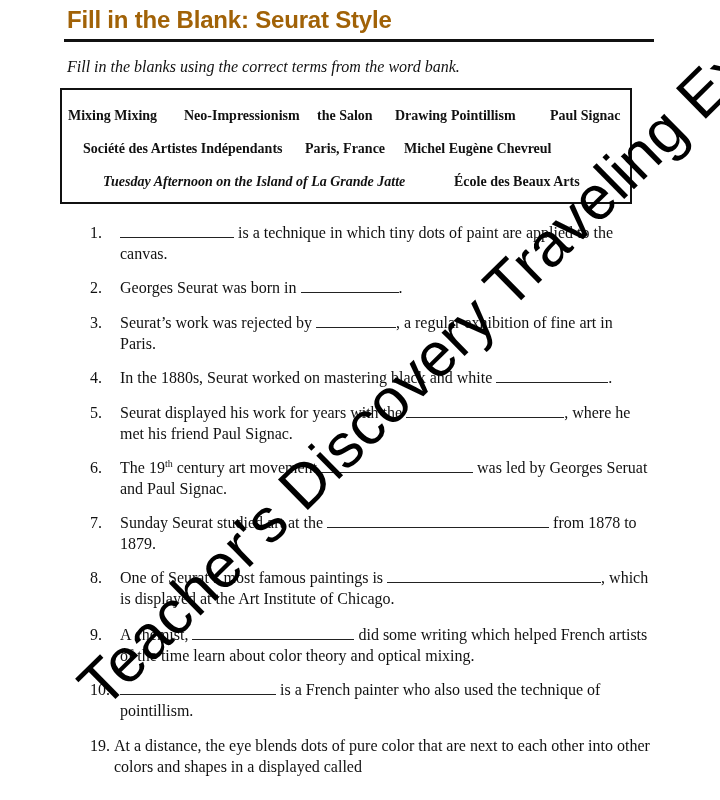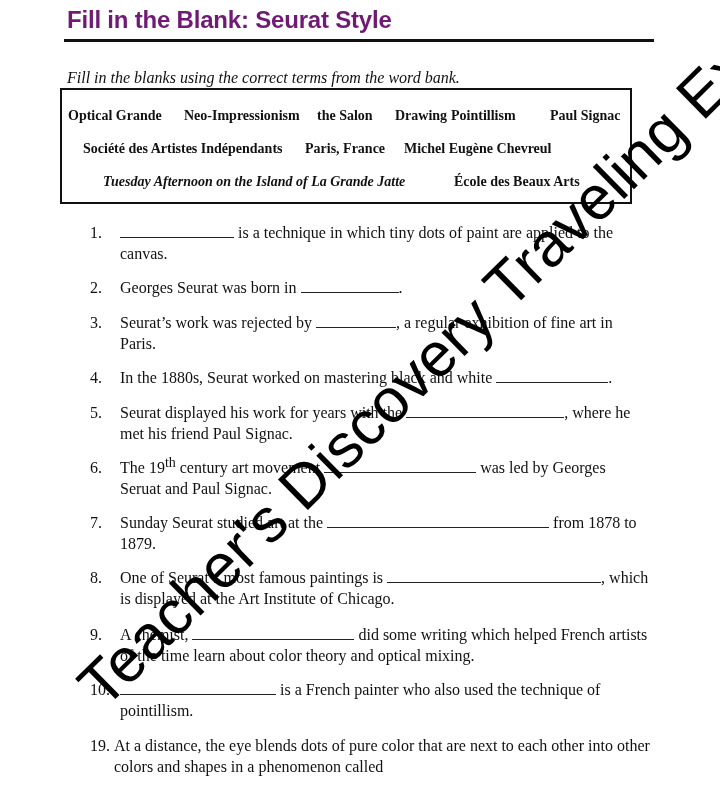--- a/index.html
+++ b/index.html
@@ -1,41 +1,41 @@
 <!DOCTYPE html>
 <html><head>
 <meta charset="utf-8">
 <style>
   html, body { margin:0; padding:0; background:#ffffff; }
   body { width:720px; height:800px; position:relative; overflow:hidden; font-family:"Liberation Serif", serif; color:#111; }
-  .title { position:absolute; left:67px; top:6px; font-family:"Liberation Sans", sans-serif; font-weight:bold; font-size:24px; letter-spacing:-0.2px; color:#701a75; }
+  .title { position:absolute; left:67px; top:6px; font-family:"Liberation Sans", sans-serif; font-weight:bold; font-size:24px; letter-spacing:-0.2px; color:#a16207; }
   .title-rule { position:absolute; left:64px; top:39px; width:590px; height:3px; background:#111; }
-  .instructions { position:absolute; left:67px; top:69px; font-style:italic; font-size:16px; color:#111; }
+  .instructions { position:absolute; left:67px; top:58px; font-style:italic; font-size:16px; color:#111; }
   .bank { position:absolute; left:60px; top:88px; width:568px; height:112px; border:2.5px solid #111; box-sizing:content-box; }
   .bank-row { position:absolute; left:0; right:0; font-weight:bold; font-size:14px; white-space:nowrap; }
   .bank-row span { position:absolute; }
   .bank-row .it { font-style:italic; }
   .q { position:absolute; left:90px; width:560px; font-size:16px; line-height:21px; }
   .q .num { position:absolute; left:0; top:0; }
   .q .txt { display:block; margin-left:30px; }
   .q .blank { display:inline-block; border-bottom:1px solid #222; height:14px; vertical-align:baseline; }
-  .q sup { font-size:14px; line-height:0; }
+  .q sup { font-size:10px; line-height:0; }
   .watermark { position:absolute; left:-20px; top:393px; width:760px; text-align:center; font-family:"Liberation Sans", sans-serif; font-size:62px; color:transparent; -webkit-text-stroke:0; transform:rotate(-44.5deg); transform-origin:50% 50%; white-space:nowrap; pointer-events:none; }
   .watermark span { color:#000; }
 </style>
 </head>
 <body>
 
 <div class="title">Fill in the Blank: Seurat Style</div>
 <div class="title-rule"></div>
 <div class="instructions">Fill in the blanks using the correct terms from the word bank.</div>
 
 <div class="bank">
   <div class="bank-row" style="top:18px;">
-    <span style="left:6px">Optical Grande</span>
+    <span style="left:6px">Mixing Mixing</span>
     <span style="left:122px">Neo-Impressionism</span>
     <span style="left:255px">the Salon</span>
     <span style="left:333px">Drawing</span>
     <span style="left:389px">Pointillism</span>
     <span style="left:488px">Paul Signac</span>
   </div>
   <div class="bank-row" style="top:51px;">
     <span style="left:21px">Société des Artistes Indépendants</span>
     <span style="left:243px">Paris, France</span>
     <span style="left:342px">Michel Eugène Chevreul</span>
@@ -91,16 +91,16 @@
   <span class="txt"><span>A chemist, </span><span class="blank" style="width:162px"></span><span> did some writing which helped French artists of the time learn about color theory and optical mixing.</span></span>
 </div>
 
 <div class="q" style="top:679px;">
   <span class="num">10.</span>
   <span class="txt"><span class="blank" style="width:156px"></span><span> is a French painter who also used the technique of pointillism.</span></span>
 </div>
 
 <div class="q" style="top:735px;">
   <span class="num">19.</span>
-  <span class="txt" style="margin-left:24px; text-indent:0;"><span>At a distance, the eye blends dots of pure color that are next to each other into other colors and shapes in a phenomenon called</span><br><span style="display:inline-block; height:12px;"></span><br><span class="blank" style="width:192px"></span></span>
+  <span class="txt" style="margin-left:24px; text-indent:0;"><span>At a distance, the eye blends dots of pure color that are next to each other into other colors and shapes in a displayed called</span><br><span style="display:inline-block; height:12px;"></span><br><span class="blank" style="width:192px"></span></span>
 </div>
 
 <div class="watermark"><span>Teacher's Discovery Traveling Exhibits</span></div>
 
 </body></html>

